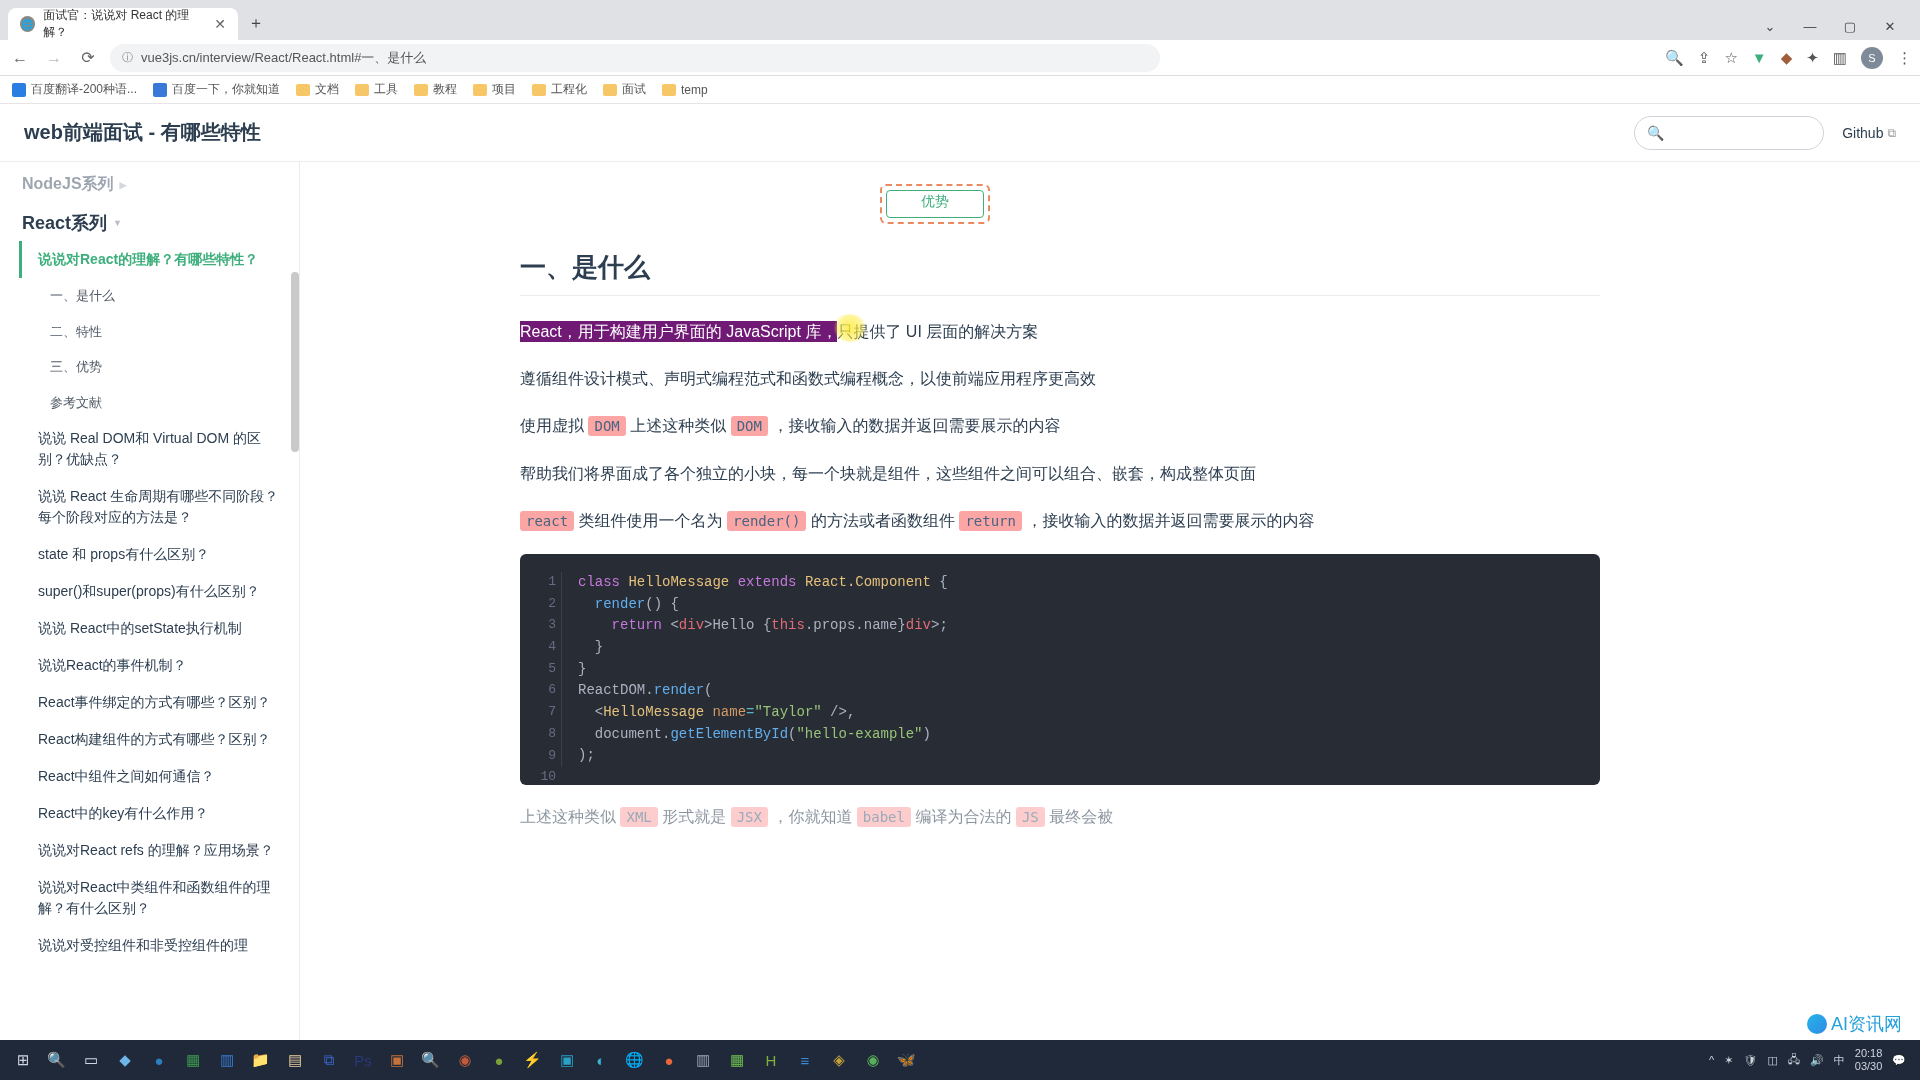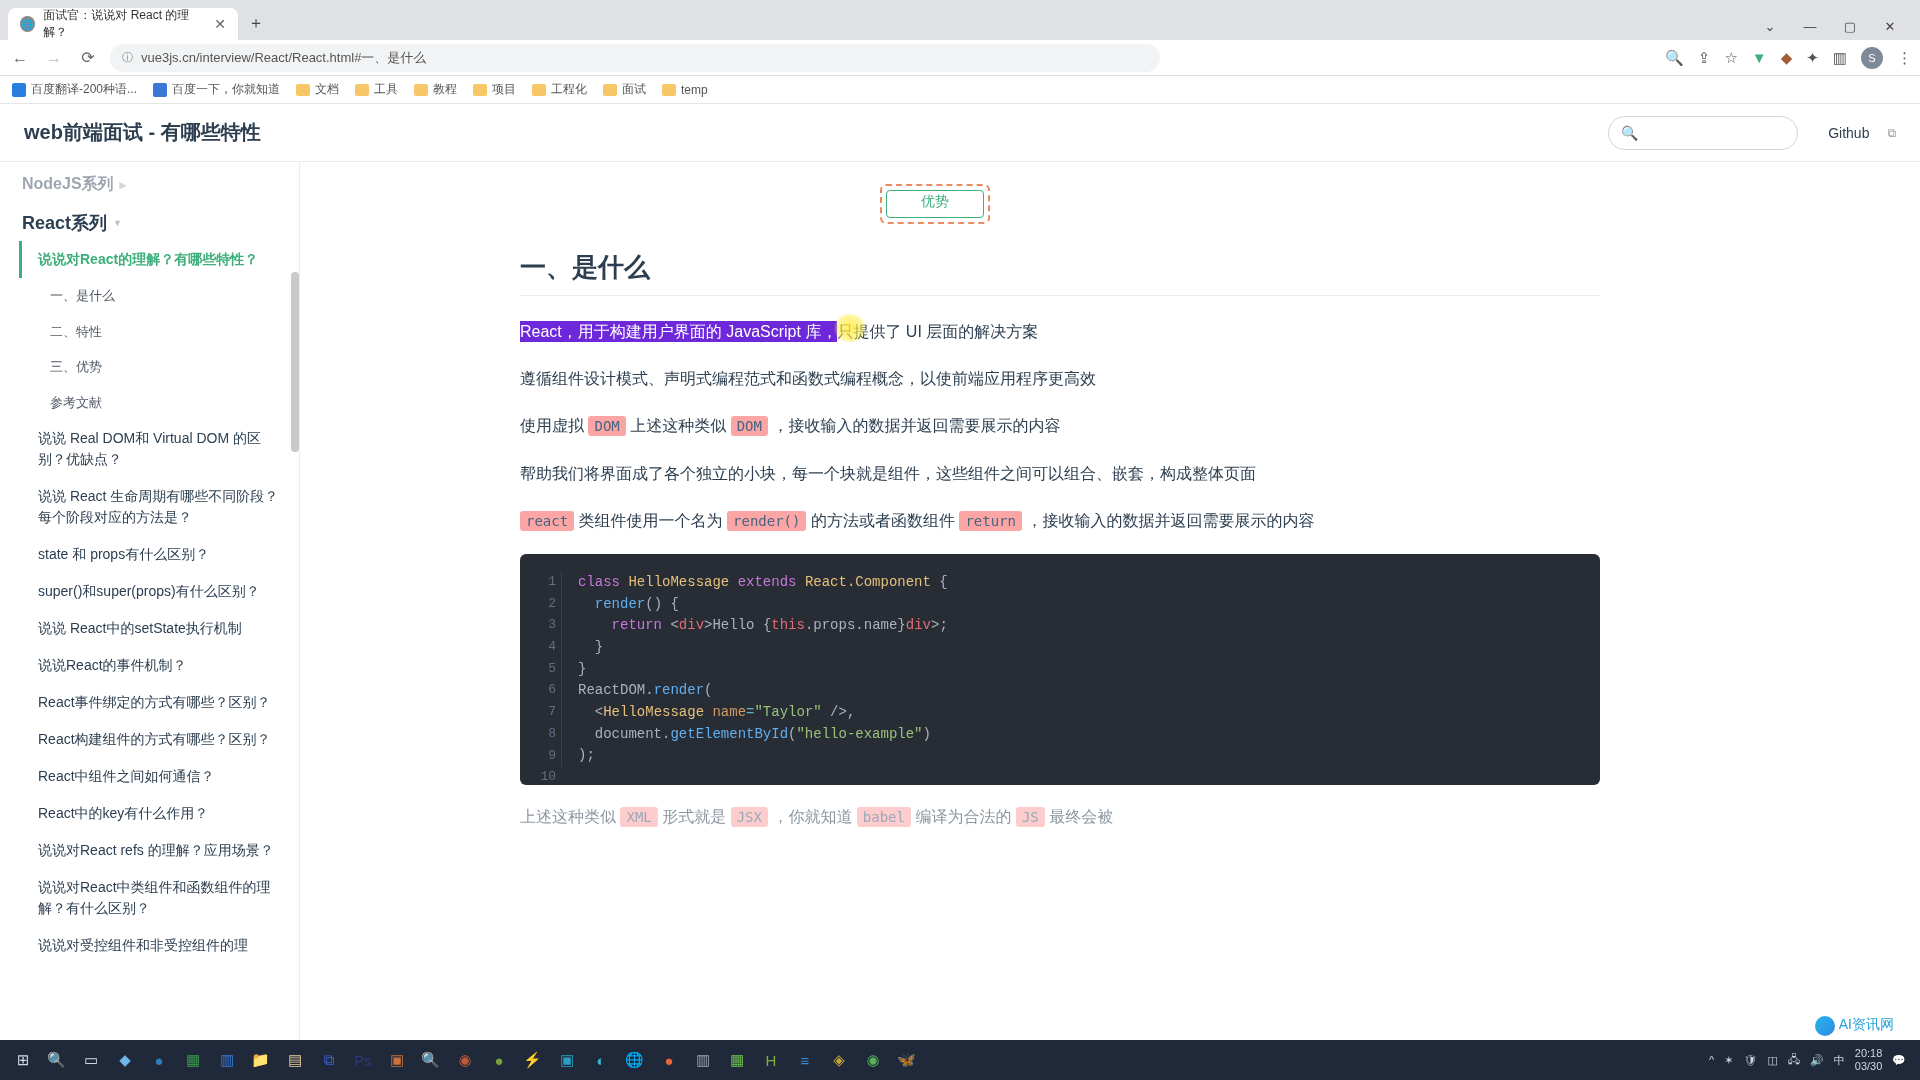--- a/index.html
+++ b/index.html
@@ -26,21 +26,21 @@
 .bookmarks { background: #fff; border-bottom: 1px solid #e5e5e5; height: 28px; display: flex; align-items: center; padding: 0 12px; gap: 16px; font-size: 12px; color: #555; }
 .bm-item { display: flex; align-items: center; gap: 5px; cursor: pointer; }
 .bm-folder { width: 14px; height: 12px; background: #f6c667; border-radius: 2px; }
 .bm-fi { width: 14px; height: 14px; display: inline-block; border-radius: 2px; }
 
 
 .site-header { height: 58px; border-bottom: 1px solid #eaecef; display: flex; align-items: center; padding: 0 24px; }
 .site-title { font-size: 20px; font-weight: 600; color: #2c3e50; }
 .site-header .spacer { flex: 1; }
 .search-box { border: 1px solid #cfd4db; border-radius: 18px; width: 190px; height: 34px; display: flex; align-items: center; padding: 0 12px; color: #aaa; }
-.gh-link { margin-left: 30px; color: #2c3e50; font-weight: 500; display: flex; align-items: center; gap: 18px; }
+.gh-link { margin-left: 18px; color: #2c3e50; font-weight: 500; display: flex; align-items: center; gap: 4px; }
 .ext-link-ic { font-size: 12px; color: #999; }
 
 
 .page { display: flex; height: calc(1080px - 40px - 36px - 28px - 58px - 40px); }
 .sidebar { width: 300px; border-right: 1px solid #eaecef; padding: 10px 0 10px 22px; position: relative; overflow: hidden; }
 .sb-scrollbar { position: absolute; right: 0; top: 110px; width: 8px; height: 180px; background: #c9c9c9; border-radius: 4px; }
 .sb-group-title { font-size: 16px; color: #5e6b7c; font-weight: 600; padding: 10px 0 6px; display: flex; align-items: center; gap: 6px; }
 .sb-group-title.act { font-size: 18px; color: #2c3e50; font-weight: 700; }
 .sb-caret { font-size: 9px; color: #b8bfc7; }
 .sb-list a { display: block; padding: 8px 12px 8px 16px; color: #2c3e50; font-size: 14px; line-height: 1.5; font-weight: 500; text-decoration: none; cursor: pointer; }
@@ -48,21 +48,21 @@
 .sb-sub a { padding-left: 28px; font-size: 13px; color: #505a66; font-weight: 400; }
 
 .content { flex: 1; padding: 22px 320px 40px 220px; overflow: hidden; position: relative; }
 .diagram-box { margin-left: 360px; margin-bottom: 26px; }
 .dashed-box { border: 2px dashed #e98b60; border-radius: 6px; padding: 4px; display: inline-block; }
 .solid-inner { border: 1.5px solid #3eaf7c; border-radius: 4px; padding: 2px 34px 6px; color: #3eaf7c; font-size: 14px; }
 
 h2.sec-title { font-size: 26px; font-weight: 600; color: #2c3e50; padding-bottom: 10px; border-bottom: 1px solid #eaecef; margin-bottom: 22px; }
 
 .para { font-size: 16px; color: #2c3e50; line-height: 1.7; margin-bottom: 20px; }
-.highlight-sel { background: #6d28d9; color: #fff; padding: 2px 0; margin-top: 33px; }
+.highlight-sel { background: #701a75; color: #fff; padding: 2px 0; margin-top: 33px; }
 .hl-yellow { position: relative; display: inline-block; }
 .hl-yellow::after { content: ""; position: absolute; left: -4px; top: -4px; width: 34px; height: 28px; background: radial-gradient(circle, rgba(255,235,59,0.85) 0%, rgba(255,235,59,0.5) 55%, transparent 75%); border-radius: 50%; pointer-events: none; }
 code.inline { background: #fca5a5; color: #476582; padding: 2px 6px; border-radius: 3px; font-family: Consolas, monospace; font-size: 14px; }
 
 .code-block { background: #282c34; border-radius: 6px; padding: 18px 0 18px 0; font-family: Consolas, "Courier New", monospace; font-size: 14px; line-height: 1.55; position: relative; overflow: hidden; }
 .code-ln-col { position: absolute; left: 0; top: 18px; width: 42px; border-right: 1px solid #3a3f4a; bottom: 18px; }
 .code-lines { padding-left: 58px; }
 .ln { position: absolute; left: 0; width: 36px; text-align: right; color: #636d83; font-size: 13px; }
 .cline { white-space: pre; }
 .tk-kw { color: #c678dd; }
@@ -76,21 +76,21 @@
 .tk-this { color: #e06c75; }
 
 .footer-line { font-size: 16px; color: #2c3e50; margin-top: 22px; opacity: 0.55; }
 
 
 .taskbar { position: fixed; bottom: 0; left: 0; right: 0; height: 40px; background: #1f2939; display: flex; align-items: center; padding: 0 6px; }
 .tb-item { width: 34px; height: 34px; display: flex; align-items: center; justify-content: center; color: #cfd6e0; font-size: 15px; cursor: pointer; }
 .tb-sep { flex: 1; }
 .tray { display: flex; align-items: center; gap: 10px; color: #cfd6e0; font-size: 11px; padding-right: 8px; }
 .tray-time { text-align: center; line-height: 1.2; }
-.watermark { position: fixed; right: 26px; bottom: 44px; font-size: 14px; color: #26a0da; display: flex; gap: 4px; }
+.watermark { position: fixed; right: 18px; bottom: 44px; font-size: 18px; color: #26a0da; display: flex; align-items: center; gap: 4px; }
 .watermark .wm-ic { width: 20px; height: 20px; border-radius: 50%; background: linear-gradient(135deg,#27b5e8,#2e8ae6); }
 </style>
 </head>
 <body>
 
 <div class="browser-top">
   <div class="tab">
     <span class="tab-favicon">🌐</span>
     <span>面试官：说说对 React 的理解？</span>
     <span class="tab-close">✕</span>

